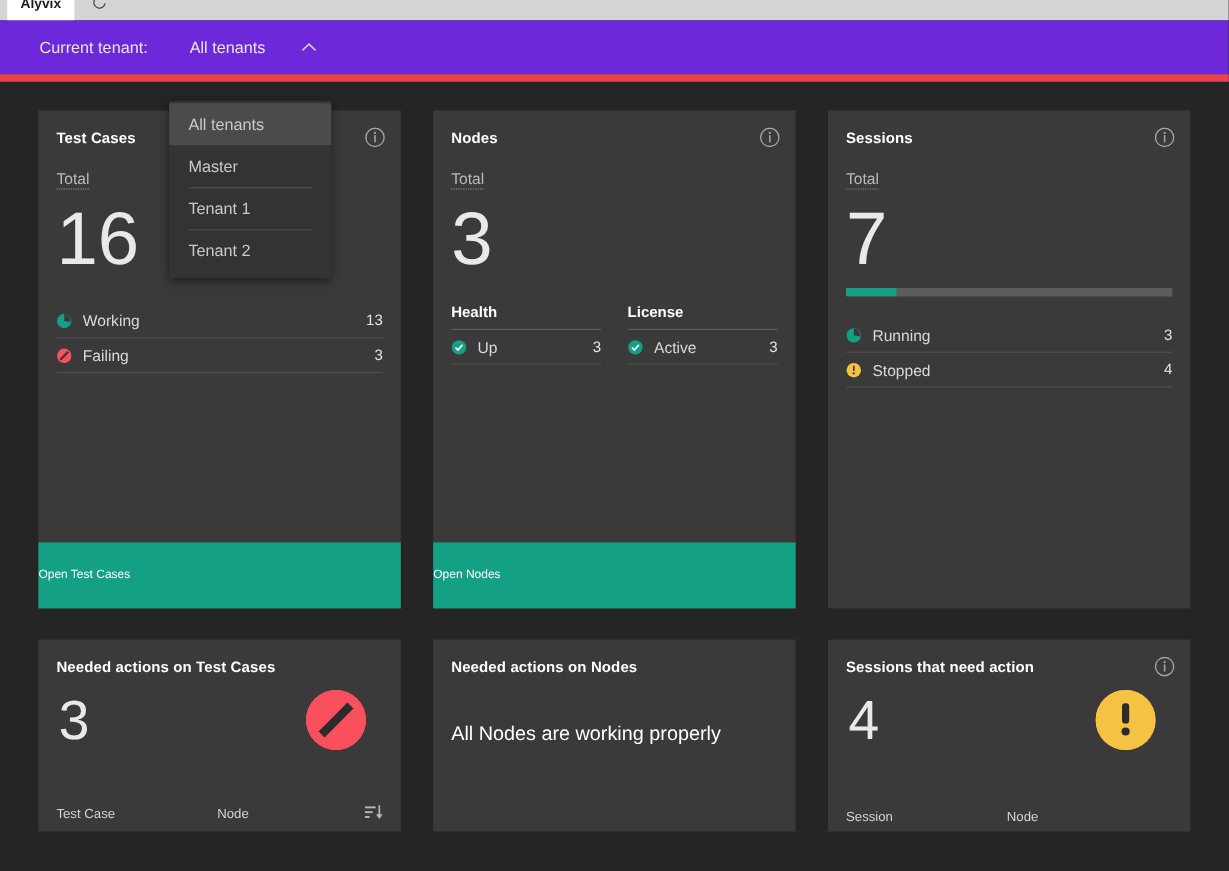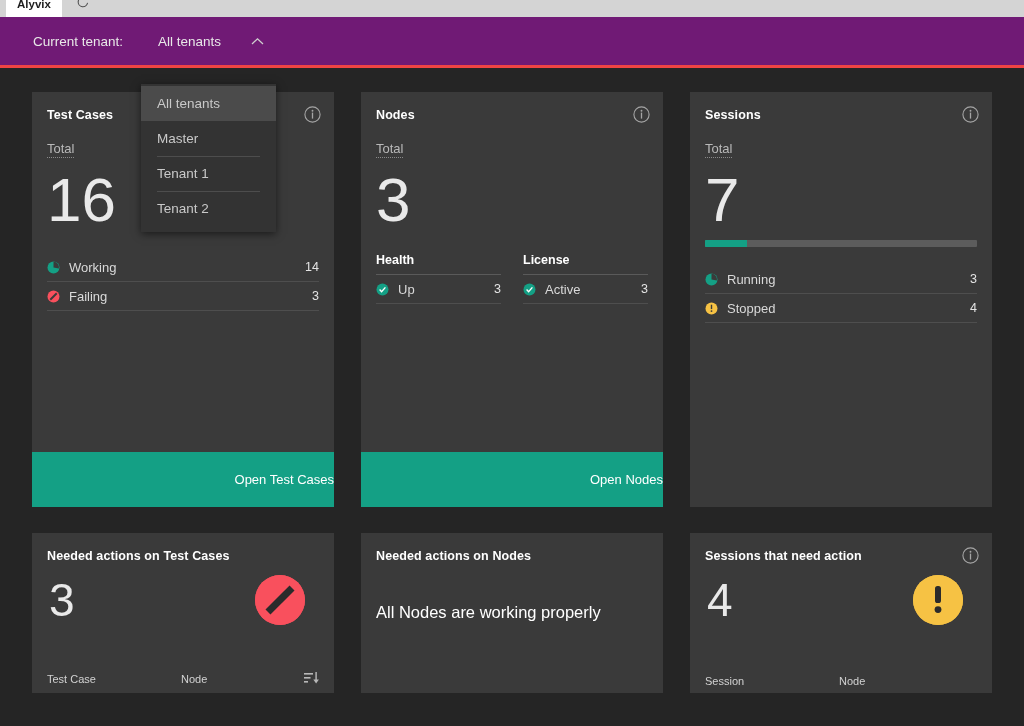--- a/index.html
+++ b/index.html
@@ -29,22 +29,22 @@
   .reload-btn {
     width: 26px; height: 27px;
     display: flex; align-items: center; justify-content: center;
     margin-left: 8px; margin-bottom: 2px;
   }
   .reload-btn svg { display:block; }
 
   
   .tenant-bar {
     height: 51px; width: 100%;
-    background: #701a75;
-    border-bottom: 3px solid #ef4444;
+    background: #6d28d9;
+    border-bottom: 6px solid #ef4444;
     display: flex; align-items: center;
     position: relative;
   }
   .tenant-label {
     color: #e8e8e8; font-size: 13.5px;
     margin-left: 33px;
   }
   .tenant-select {
     margin-left: 35px;
     display: flex; align-items: center; gap: 30px;
@@ -152,23 +152,22 @@
     height: 7px; width: 100%;
     background: #5c5c5c; border-radius: 1px;
     overflow: hidden;
   }
   .progress-fill { height: 100%; background: #14a085; }
 
   
   .open-btn {
     height: 55px; background: #14a085;
     display: flex; align-items: center;
-    color: #ffffff; font-size: 13px;
+    color: #ffffff; font-size: 10px;
     cursor: pointer;
-    justify-content: flex-end;
   }
 
   
   .bn-row {
     display: flex; align-items: flex-start;
     margin-top: 14px; position: relative;
   }
   .bn-number {
     font-size: 46px; color: #e9e9e9; line-height: 1; font-weight: 300;
     margin-left: 2px;
@@ -256,21 +255,21 @@
 
       <div class="stat-list">
         <div class="stat-row">
           <span class="s-icon">
             <svg width="13" height="13" viewBox="0 0 13 13">
               <circle cx="6.5" cy="6.5" r="6" fill="#14a085"></circle>
               <path d="M6.5 6.5 L6.5 0.5 A6 6 0 0 1 11.9 7.4 Z" fill="#3a3a3a"></path>
             </svg>
           </span>
           <span class="s-label">Working</span>
-          <span class="s-val">14</span>
+          <span class="s-val">13</span>
         </div>
         <div class="stat-row">
           <span class="s-icon">
             <svg width="13" height="13" viewBox="0 0 13 13">
               <circle cx="6.5" cy="6.5" r="6" fill="#f9505d"></circle>
               <rect x="5.55" y="1.9" width="1.9" height="9.2" fill="#3a3a3a" transform="rotate(45 6.5 6.5)"></rect>
             </svg>
           </span>
           <span class="s-label">Failing</span>
           <span class="s-val">3</span>

